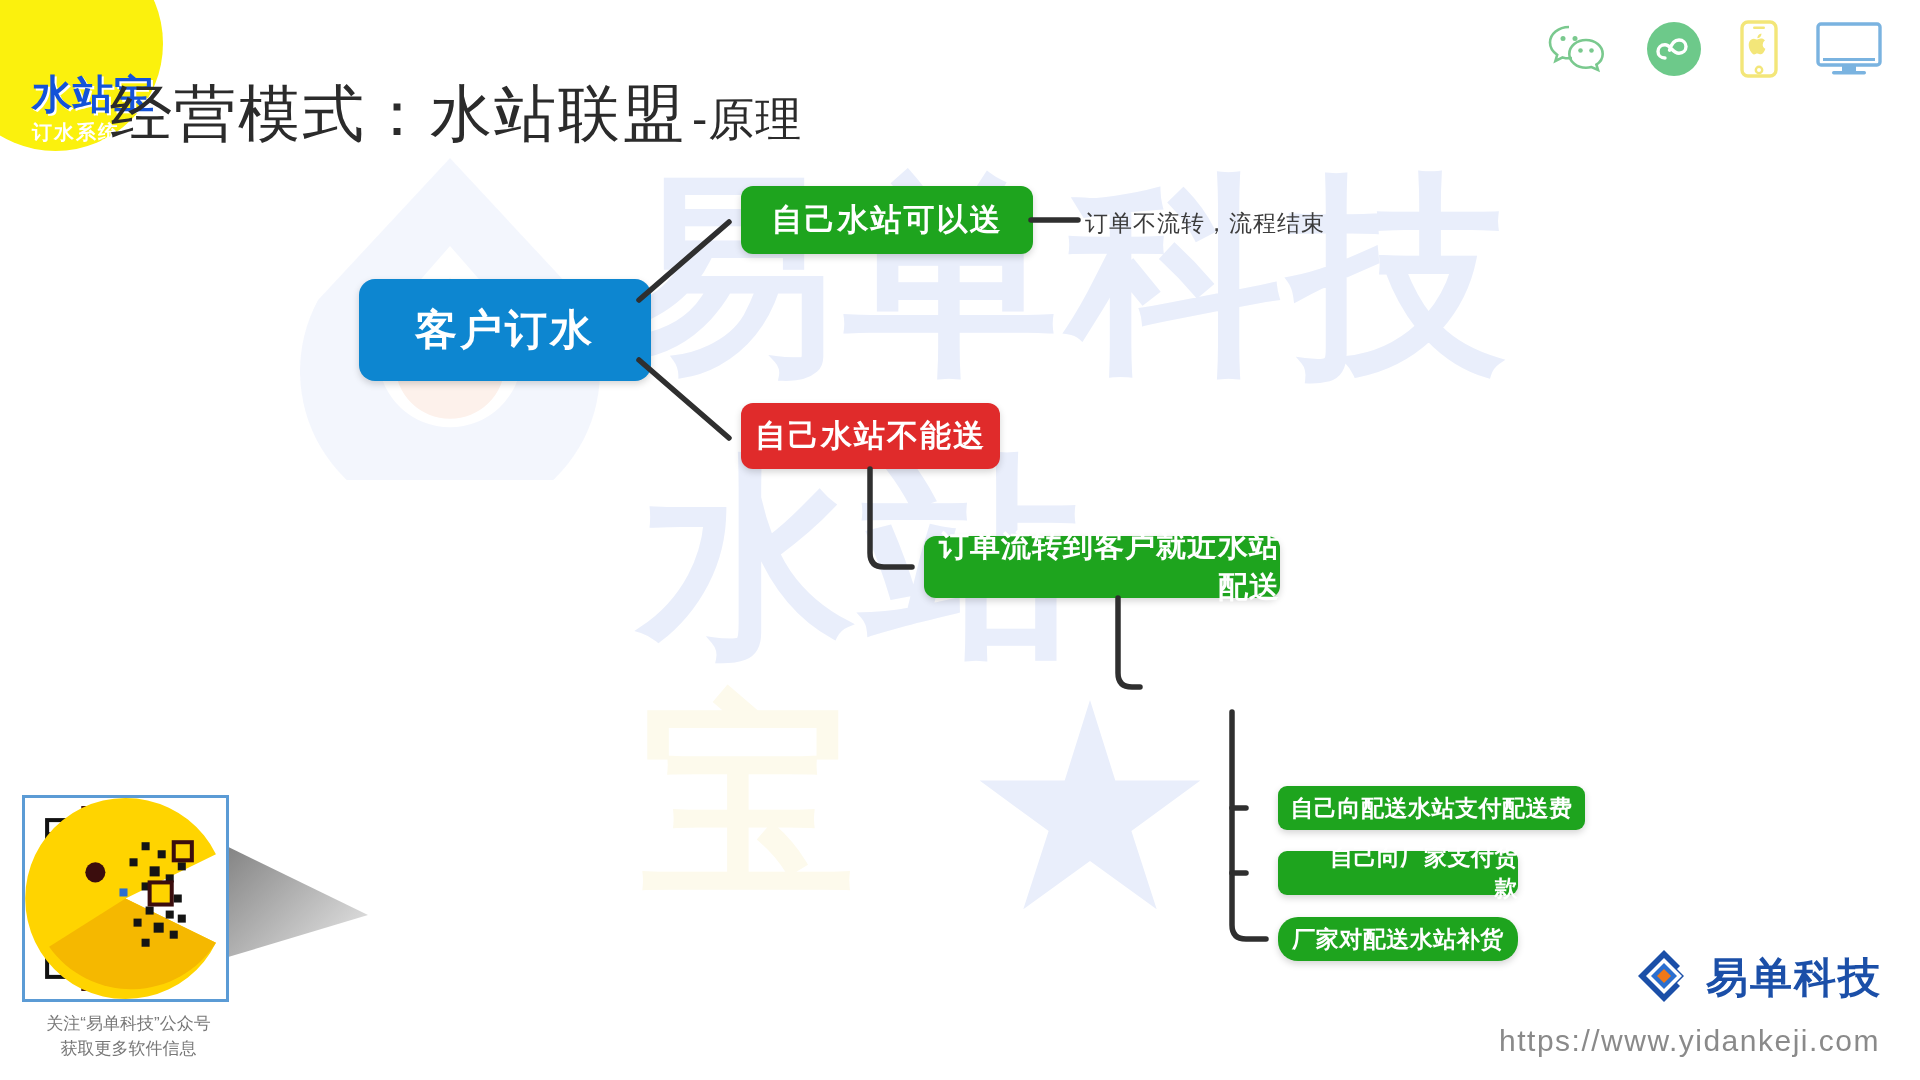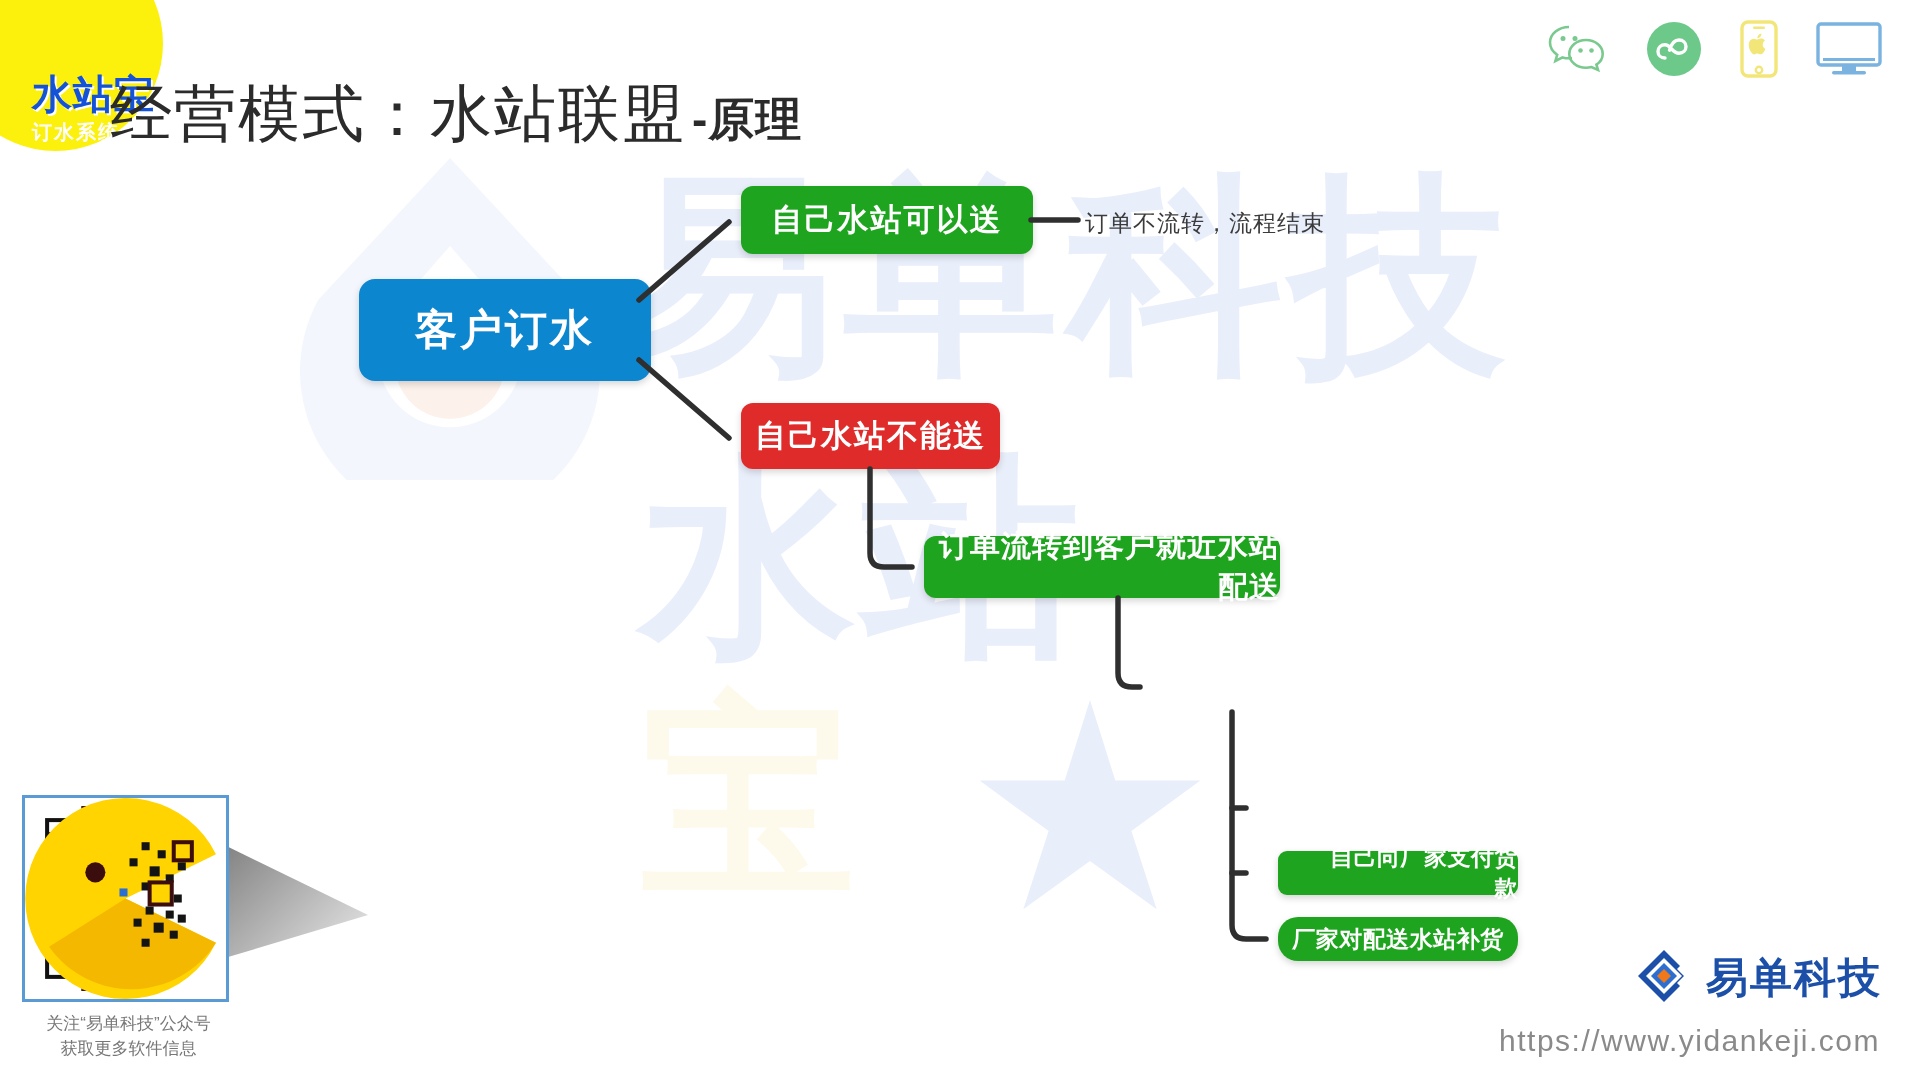--- a/index.html
+++ b/index.html
@@ -42,21 +42,21 @@
     font-size:20px;font-weight:700;color:#ffffff;letter-spacing:2px;line-height:1;
     margin-top:8px;
   }
 
   
   .title{
     position:absolute;left:110px;top:72px;z-index:6;white-space:nowrap;
     color:#2b2b2b;
   }
   .title .t-main{font-size:62px;font-weight:400;letter-spacing:2px;}
-  .title .t-sub{font-size:46px;font-weight:700;letter-spacing:1px;margin-left:6px;}
+  .title .t-sub{font-size:46px;font-weight:400;letter-spacing:1px;margin-left:6px;}
 
   
   .plat{position:absolute;top:20px;right:38px;display:flex;align-items:center;gap:38px;z-index:6;}
   .plat span{display:block;line-height:0;}
 
   
   .map{position:absolute;left:0;top:0;width:1920px;height:1080px;z-index:3;}
   .node{
     position:absolute;display:flex;align-items:center;justify-content:center;
     color:#ffffff;font-weight:700;border-radius:12px;
@@ -204,20 +204,21 @@
       <path d="M1232 873 L1246 873"></path>
 
       <path d="M1031 220 L1078 220"></path>
     </g>
   </svg>
 
   <div class="node n-root">客户订水</div>
   <div class="node n-yes">自己水站可以送</div>
   <div class="node n-no">自己水站不能送</div>
   <div class="node n-flow">订单流转到客户就近水站配送</div>
+  <div class="node n-f1">自己向配送水站支付配送费</div>
   <div class="node n-f2">自己向厂家支付货款</div>
   <div class="node n-f3">厂家对配送水站补货</div>
   <div class="endnote">订单不流转，流程结束</div>
 
   <div class="qr-wrap">
     <div class="qr-shadow"></div>
     <div class="qr-box">
       <svg width="100%" height="100%" viewBox="0 0 100 100">
         <rect x="0" y="0" width="100" height="100" fill="#ffffff"></rect>
 

